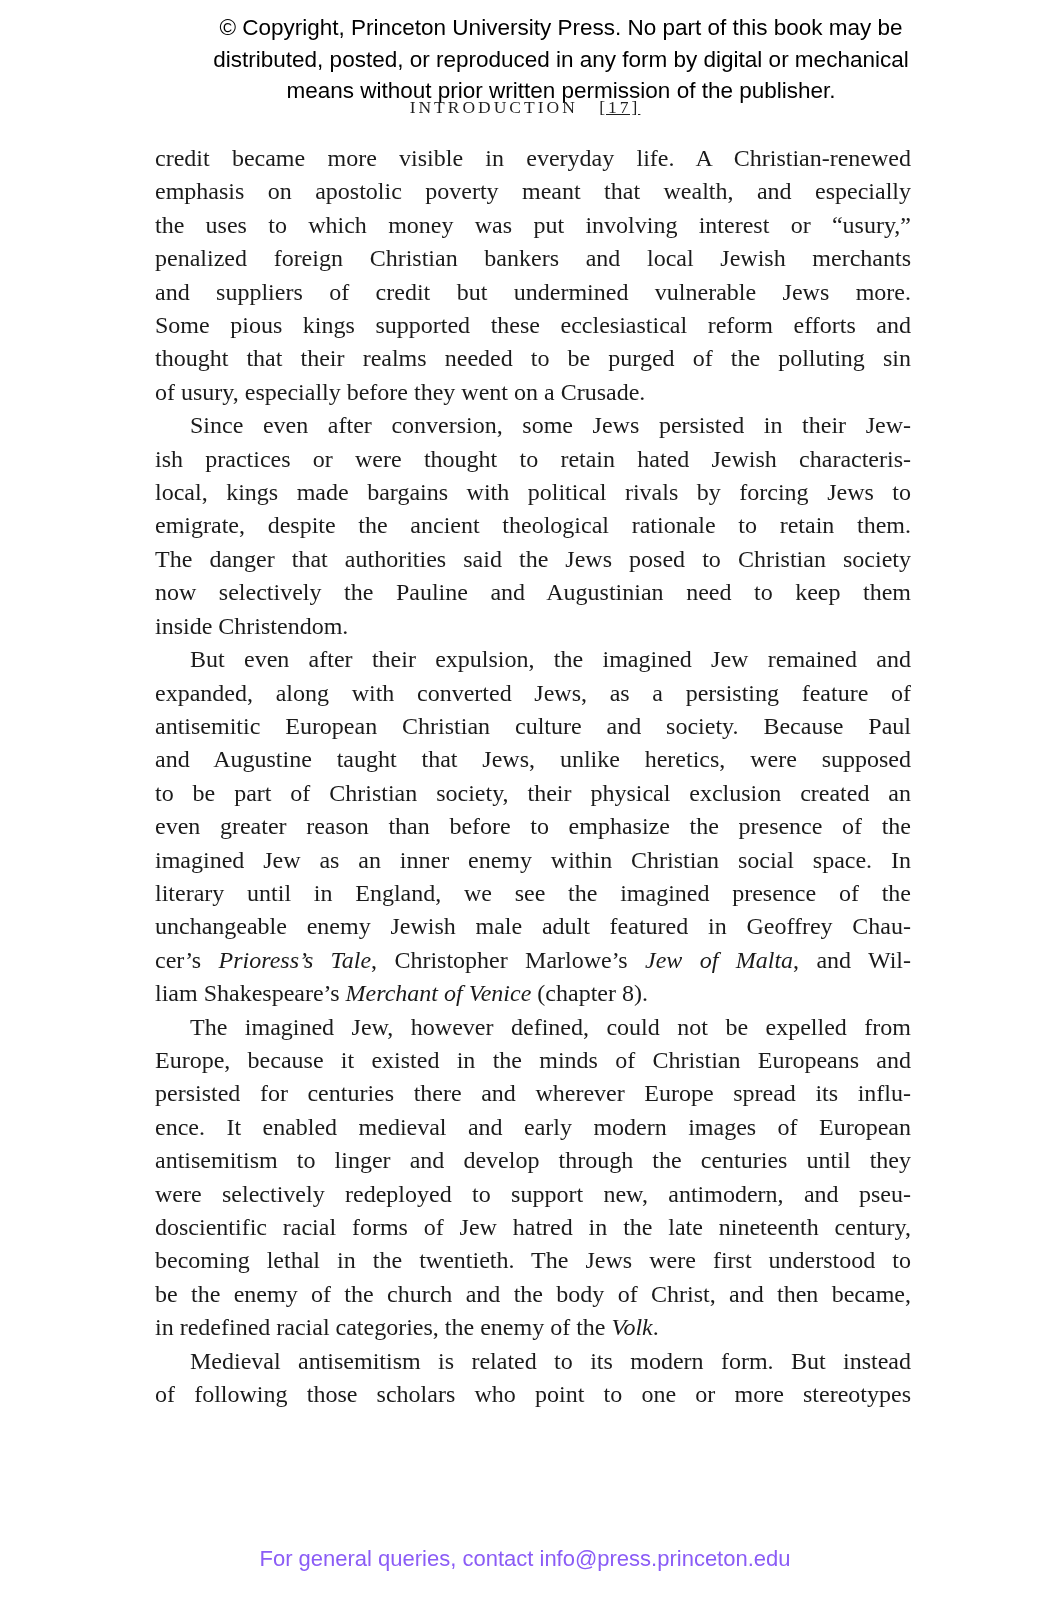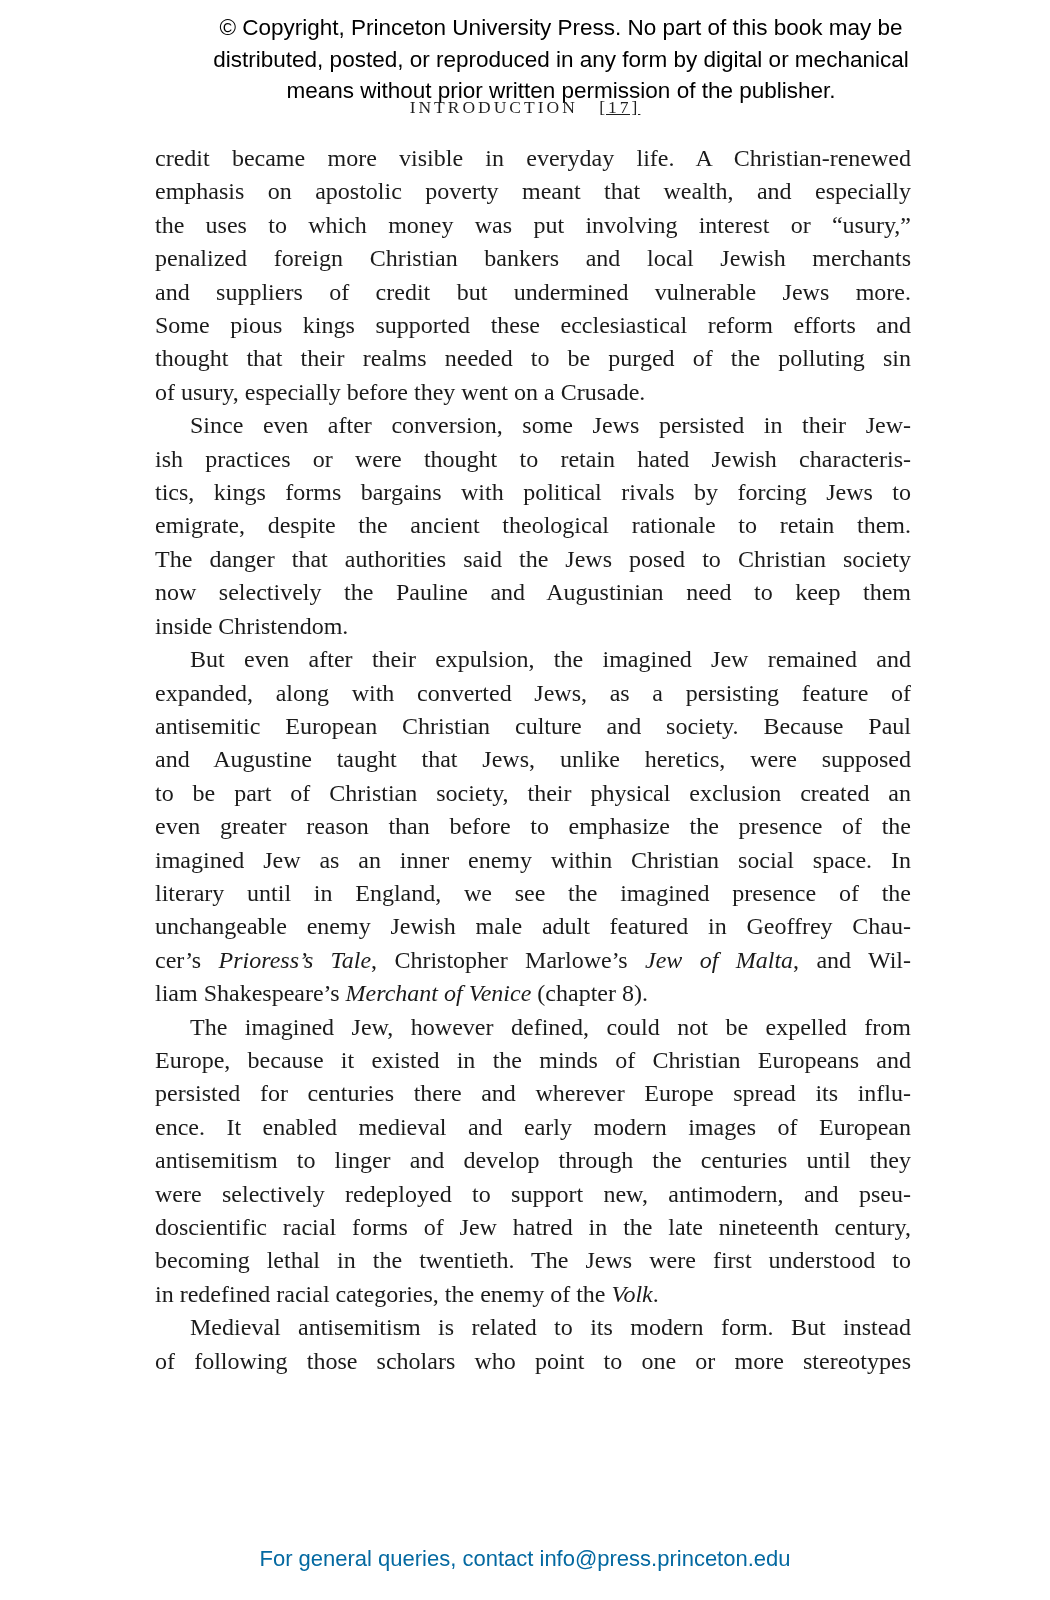--- a/index.html
+++ b/index.html
@@ -48,21 +48,21 @@
   }
   .line.lastline { text-align-last: left; }
   .line.firstline { text-indent: 35px; }
   .line i { font-style: italic; }
   .queries {
     position: absolute;
     top: 1546px; left: 0; width: 100%;
     text-align: center;
     font-family: "Liberation Sans", sans-serif;
     font-size: 22px;
-    color: #0369a1;
+    color: #8b5cf6;
   }
 </style>
 </head>
 <body>
 
 <div class="page">
 
   <header class="notice">
       <div class="notice-line">© Copyright, Princeton University Press. No part of this book may be</div>
       <div class="notice-line">distributed, posted, or reproduced in any form by digital or mechanical</div>
@@ -81,21 +81,21 @@
         <div class="line"><span>the uses to which money was put involving interest or “usury,”</span></div>
         <div class="line"><span>penalized foreign Christian bankers and local Jewish merchants</span></div>
         <div class="line"><span>and suppliers of credit but undermined vulnerable Jews more.</span></div>
         <div class="line"><span>Some pious kings supported these ecclesiastical reform efforts and</span></div>
         <div class="line"><span>thought that their realms needed to be purged of the polluting sin</span></div>
         <div class="line lastline"><span>of usury, especially before they went on a Crusade.</span></div>
       </div>
       <div class="para">
         <div class="line firstline"><span>Since even after conversion, some Jews persisted in their Jew-</span></div>
         <div class="line"><span>ish practices or were thought to retain hated Jewish characteris-</span></div>
-        <div class="line"><span>tics, kings forms bargains with political rivals by forcing Jews to</span></div>
+        <div class="line"><span>local, kings made bargains with political rivals by forcing Jews to</span></div>
         <div class="line"><span>emigrate, despite the ancient theological rationale to retain them.</span></div>
         <div class="line"><span>The danger that authorities said the Jews posed to Christian society</span></div>
         <div class="line"><span>now selectively the Pauline and Augustinian need to keep them</span></div>
         <div class="line lastline"><span>inside Christendom.</span></div>
       </div>
       <div class="para">
         <div class="line firstline"><span>But even after their expulsion, the imagined Jew remained and</span></div>
         <div class="line"><span>expanded, along with converted Jews, as a persisting feature of</span></div>
         <div class="line"><span>antisemitic European Christian culture and society. Because Paul</span></div>
         <div class="line"><span>and Augustine taught that Jews, unlike heretics, were supposed</span></div>
@@ -109,20 +109,21 @@
       </div>
       <div class="para">
         <div class="line firstline"><span>The imagined Jew, however defined, could not be expelled from</span></div>
         <div class="line"><span>Europe, because it existed in the minds of Christian Europeans and</span></div>
         <div class="line"><span>persisted for centuries there and wherever Europe spread its influ-</span></div>
         <div class="line"><span>ence. It enabled medieval and early modern images of European</span></div>
         <div class="line"><span>antisemitism to linger and develop through the centuries until they</span></div>
         <div class="line"><span>were selectively redeployed to support new, antimodern, and pseu-</span></div>
         <div class="line"><span>doscientific racial forms of Jew hatred in the late nineteenth century,</span></div>
         <div class="line"><span>becoming lethal in the twentieth. The Jews were first understood to</span></div>
+        <div class="line"><span>be the enemy of the church and the body of Christ, and then became,</span></div>
         <div class="line lastline"><span>in redefined racial categories, the enemy of the </span><i>Volk</i><span>.</span></div>
       </div>
       <div class="para">
         <div class="line firstline"><span>Medieval antisemitism is related to its modern form. But instead</span></div>
         <div class="line"><span>of following those scholars who point to one or more stereotypes</span></div>
       </div>
     </main>
 
   <footer class="queries">
     <span>For general queries, contact info@press.princeton.edu</span>

